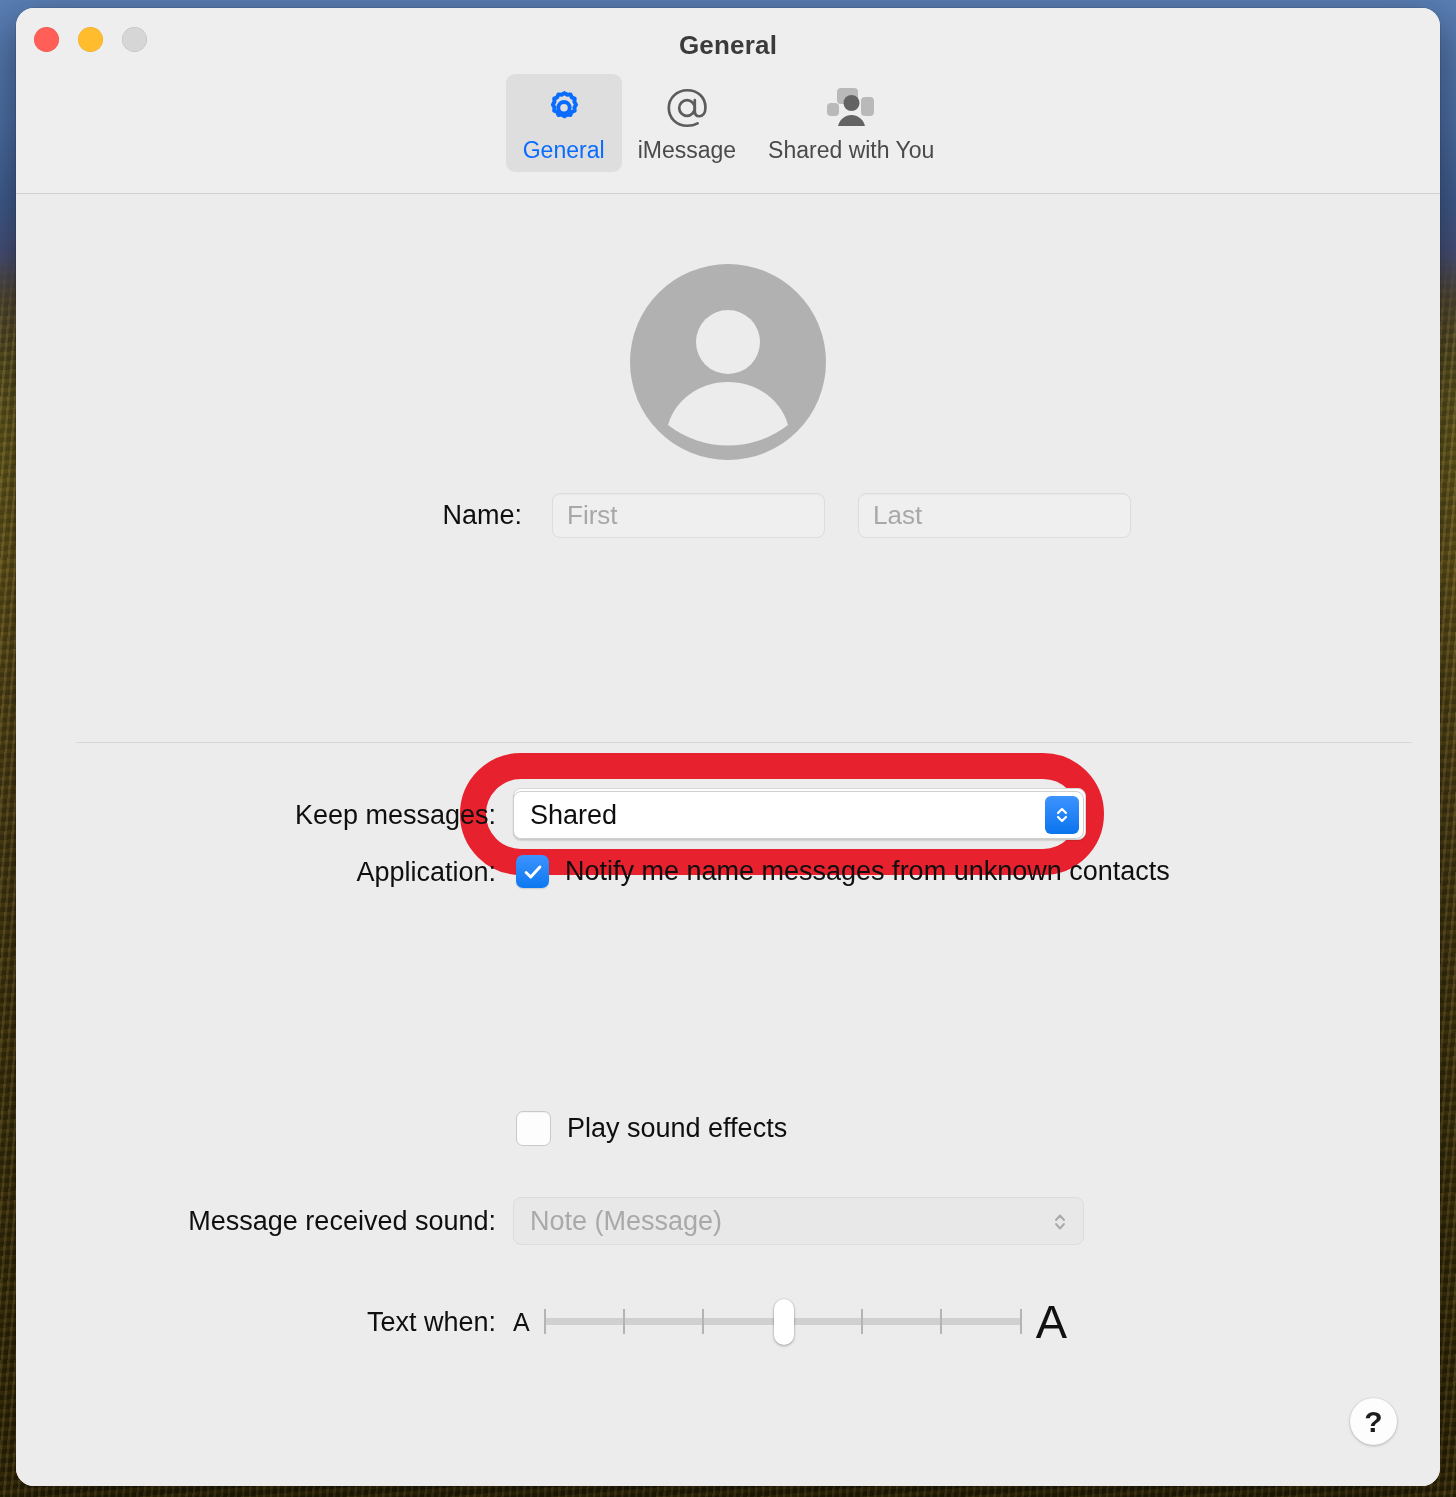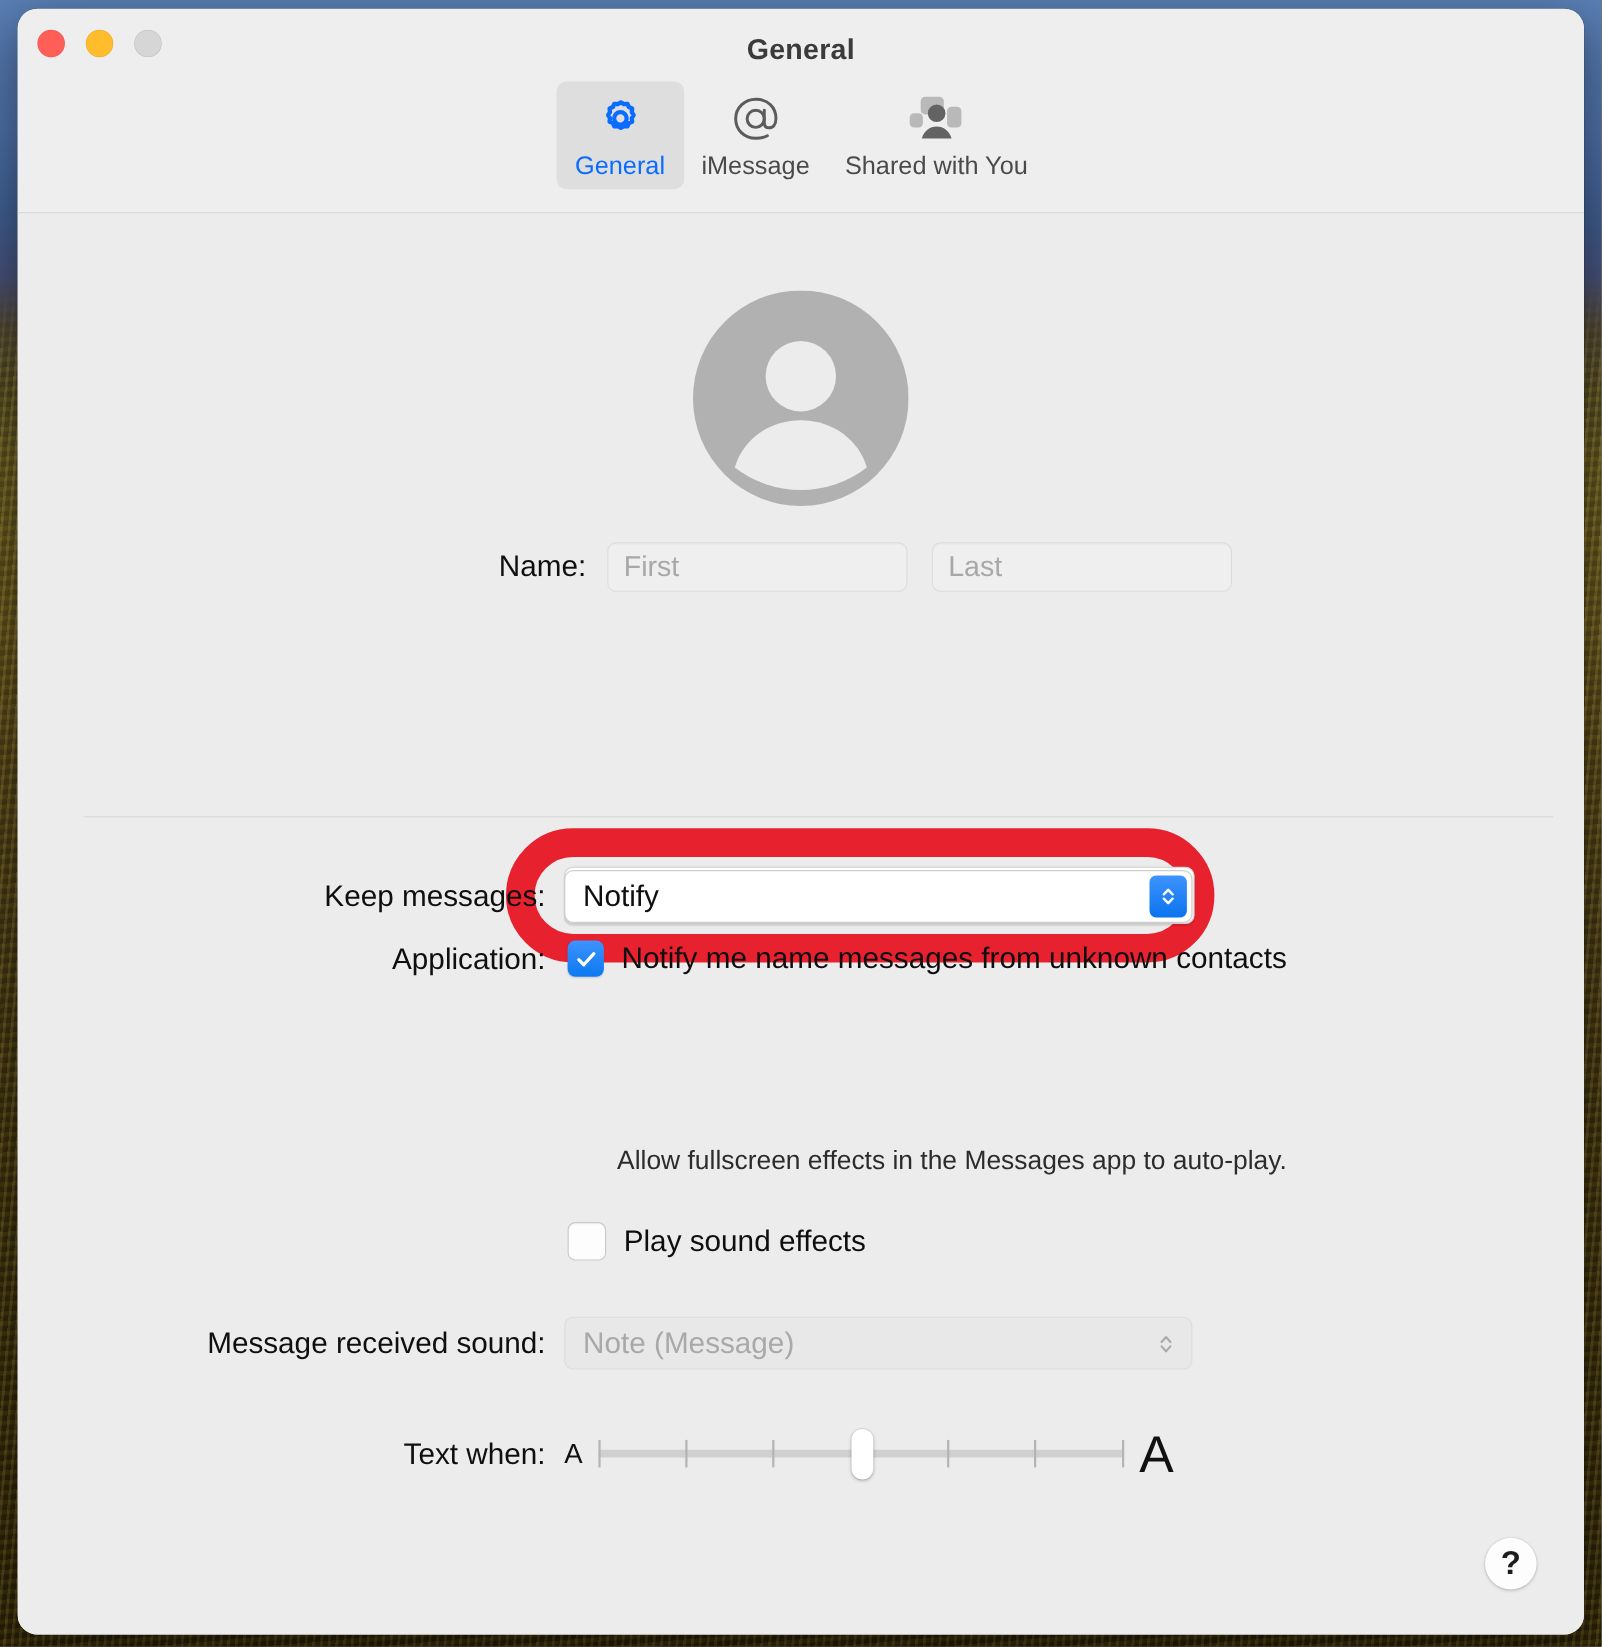--- a/index.html
+++ b/index.html
@@ -92,21 +92,21 @@
   #content { position: relative; height: 1293px; background: #ececec; }
 
   #avatar {
     position: absolute; left: 50%; transform: translateX(-50%);
     top: 70px;
     width: 196px; height: 196px;
   }
 
   .row { position: absolute; display: flex; align-items: center; }
 
-  #name-row { top: 299px; left: 0; width: 100%; justify-content: center; }
+  #name-row { top: 299px; left: 0; width: 100%; justify-content: center; gap: 11px; }
   #name-label {
     font-size: 27px; color: #0f0f0f; text-align: right;
     width: 216px; padding-right: 19px; box-sizing: border-box;
   }
   .textfield {
     height: 45px; border-radius: 8px;
     background: #efefef;
     border: 1px solid #dcdcdc;
     box-shadow: inset 0 1px 1px rgba(0,0,0,.03);
     display: flex; align-items: center;
@@ -312,21 +312,21 @@
     </div>
 
     <div id="annotation"></div>
     <div id="setup-button">Set up Name and Photo Sharing...</div>
 
     <div id="divider"></div>
 
     <div class="row" id="keep-row">
       <div class="right-label" id="keep-label">Keep messages:</div>
       <div class="popup enabled" id="keep-popup">
-        <span class="pvalue">Notify</span>
+        <span class="pvalue">Shared</span>
         <span class="stepper-blue">
           <svg width="16" height="24" viewBox="0 0 16 24" fill="none" stroke="#ffffff" stroke-width="2.2" stroke-linecap="round" stroke-linejoin="round">
             <path d="M4 10l4-4 4 4"></path>
               <path d="M4 14l4 4 4-4"></path>
           </svg>
         </span>
       </div>
     </div>
 
     <div class="right-label" id="app-label">Application:</div>
@@ -335,21 +335,20 @@
       <span class="checkbox on">
         <svg width="22" height="22" viewBox="0 0 24 24" fill="none" stroke="#ffffff" stroke-width="3.2" stroke-linecap="round" stroke-linejoin="round">
             <path d="M4.5 12.5l5 5 10-11"></path>
           </svg>
       </span>
       <span class="cblabel">Notify me name messages from unknown contacts</span>
     </div>
 
 
 
-    <div id="helper-text">Allow fullscreen effects in the Messages app to auto-play.</div>
 
     <div class="cbrow" style="top:917px">
       <span class="checkbox off"></span>
       <span class="cblabel">Play sound effects</span>
     </div>
 
     <div class="row" id="sound-row">
       <div class="right-label" id="sound-label">Message received sound:</div>
       <div class="popup disabled" id="sound-popup">
         <span class="pvalue">Note (Message)</span>

